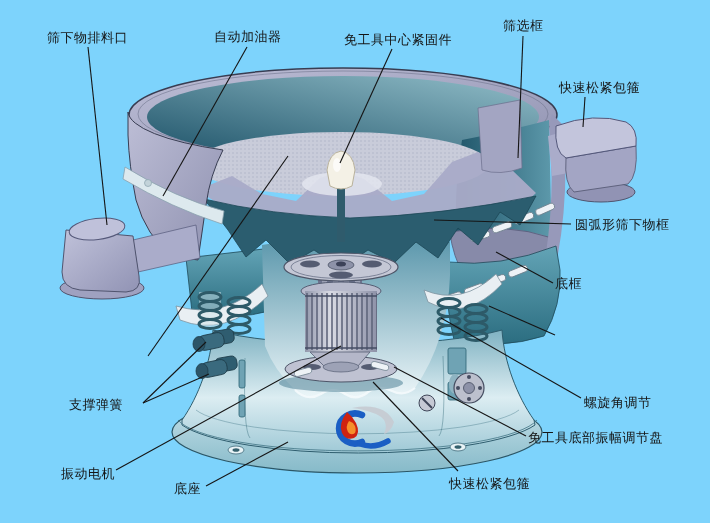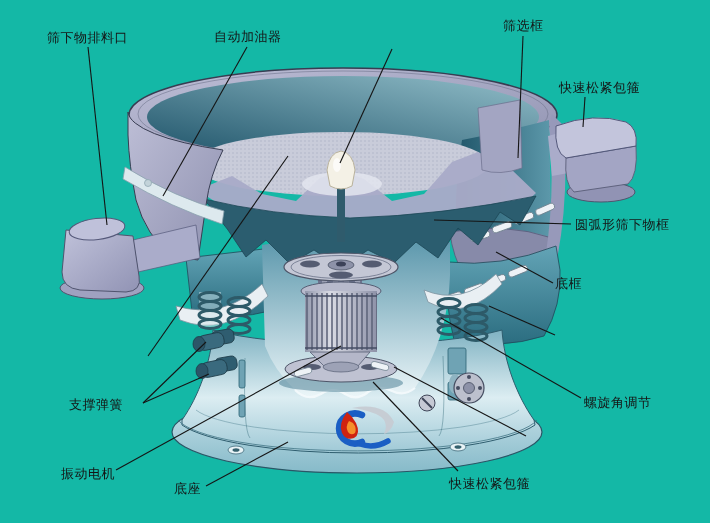--- a/index.html
+++ b/index.html
@@ -1,16 +1,16 @@
 <!DOCTYPE html>
 <html><head>
 <meta charset="utf-8">
 <style>
   html,body{margin:0;padding:0;background:#fff;}
-  .stage{position:relative;width:710px;height:523px;background:#14b8a6;overflow:hidden;
+  .stage{position:relative;width:710px;height:523px;background:#7dd3fc;overflow:hidden;
          font-family:"DejaVu Sans","Liberation Sans",sans-serif;}
   .stage svg{position:absolute;left:0;top:0;}
   .part-label{position:absolute;font-size:13px;line-height:15px;color:#151515;
               white-space:nowrap;letter-spacing:.5px;font-weight:500;}
 </style>
 </head>
 <body>
 
 <div class="stage">
 <svg width="710" height="523" viewBox="0 0 710 523">
@@ -262,22 +262,24 @@
     <line x1="143" y1="403" x2="206" y2="342"></line>
     <line x1="143" y1="403" x2="209" y2="374"></line>
     <line x1="116" y1="470" x2="341" y2="346"></line>
     <line x1="206" y1="486" x2="288" y2="442"></line>
     <line x1="458" y1="471" x2="373" y2="382"></line>
   </g>
 </svg>
 
 <div class="part-label" style="left:47px;top:30px">筛下物排料口</div>
 <div class="part-label" style="left:214px;top:29px">自动加油器</div>
+<div class="part-label" style="left:344px;top:32px">免工具中心紧固件</div>
 <div class="part-label" style="left:503px;top:18px">筛选框</div>
 <div class="part-label" style="left:559px;top:80px">快速松紧包箍</div>
 <div class="part-label" style="left:575px;top:217px">圆弧形筛下物框</div>
 <div class="part-label" style="left:555px;top:276px">底框</div>
 <div class="part-label" style="left:584px;top:395px">螺旋角调节</div>
+<div class="part-label" style="left:528px;top:430px">免工具底部振幅调节盘</div>
 <div class="part-label" style="left:69px;top:397px">支撑弹簧</div>
 <div class="part-label" style="left:61px;top:466px">振动电机</div>
 <div class="part-label" style="left:174px;top:481px">底座</div>
 <div class="part-label" style="left:449px;top:476px">快速松紧包箍</div>
 </div>
 
 </body></html>

